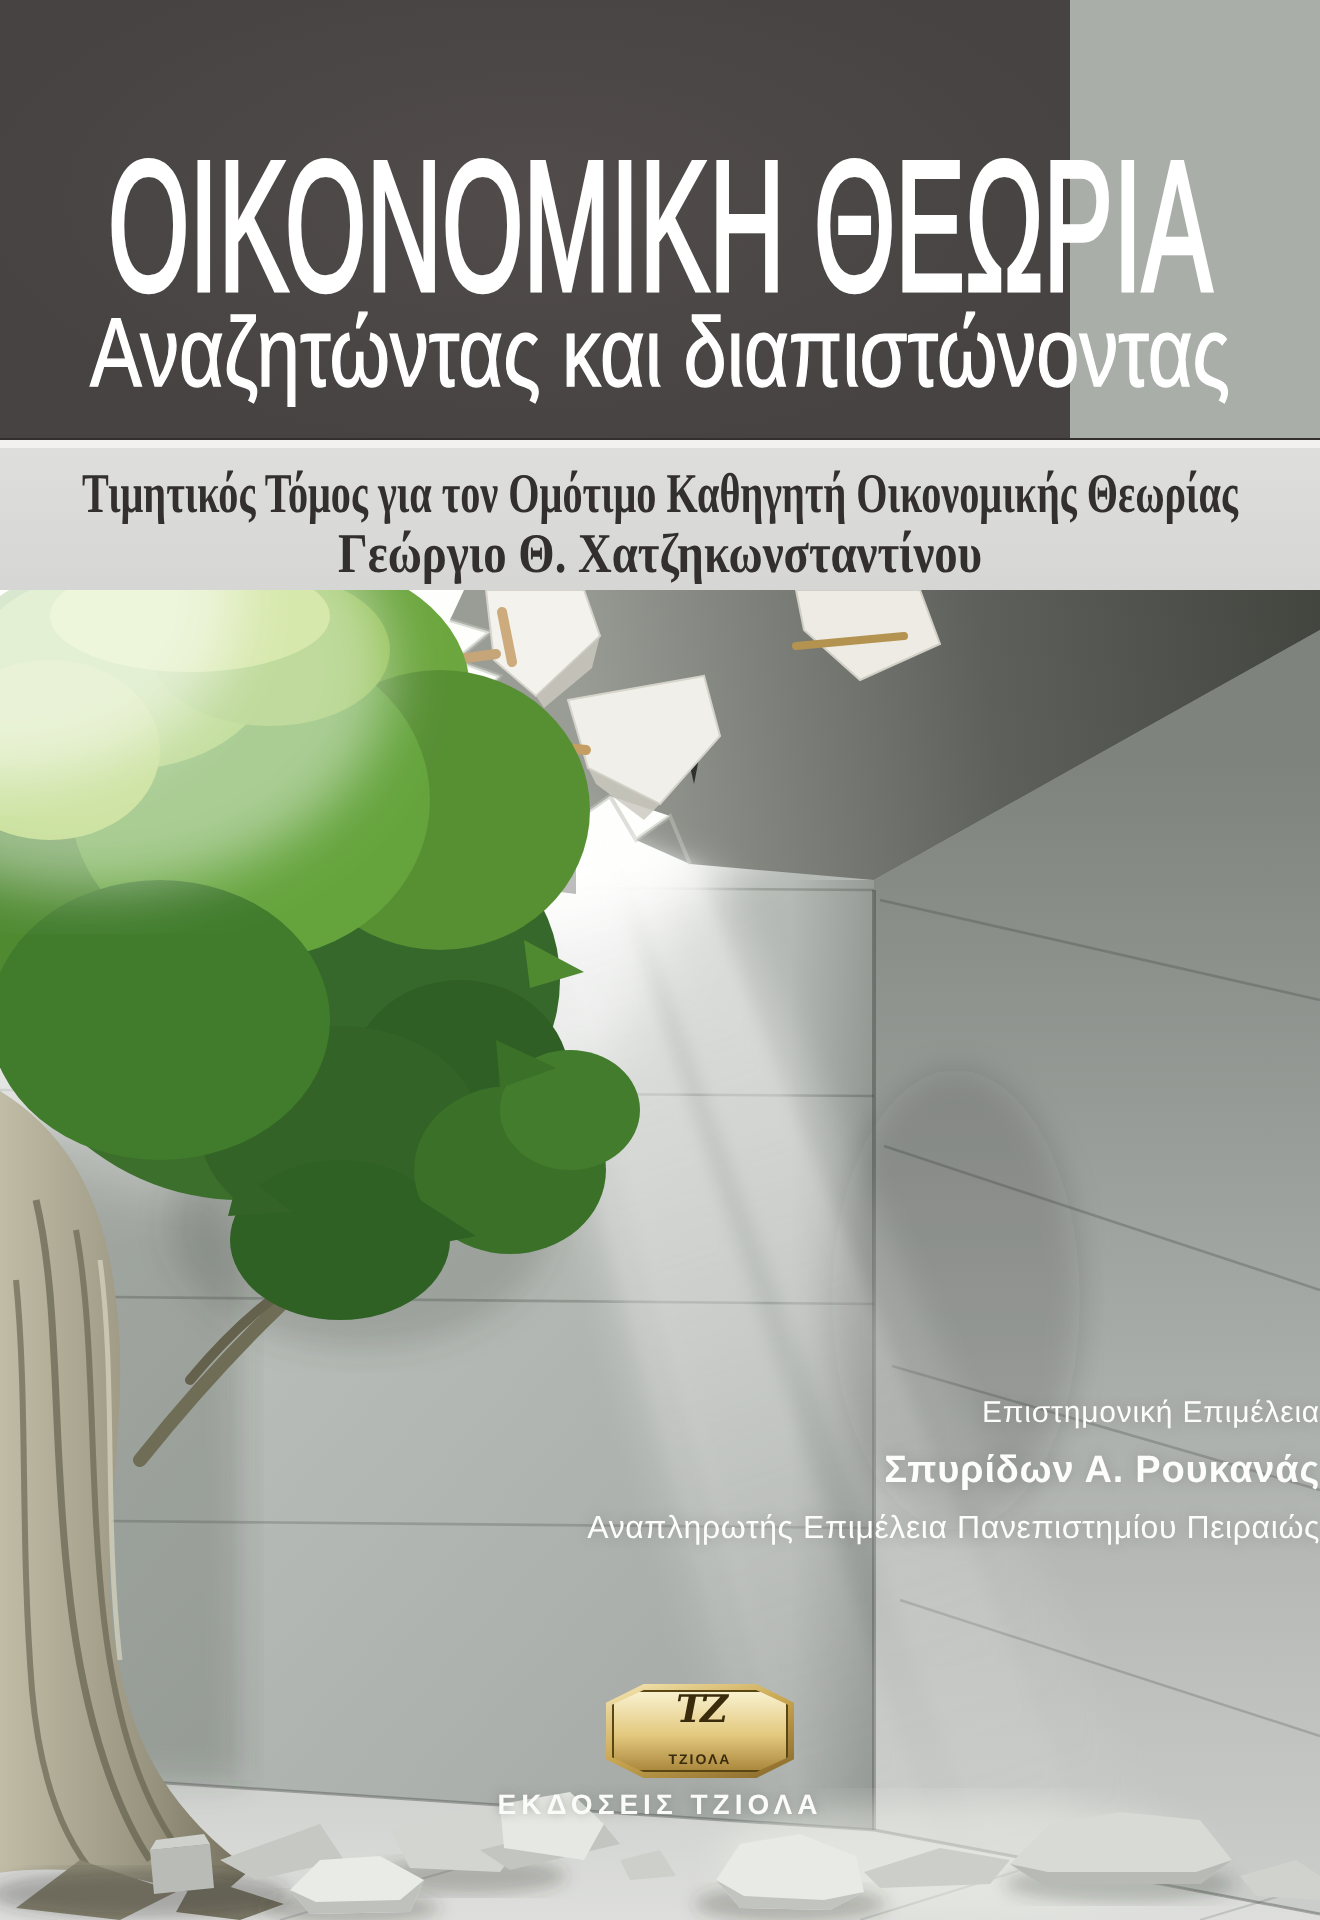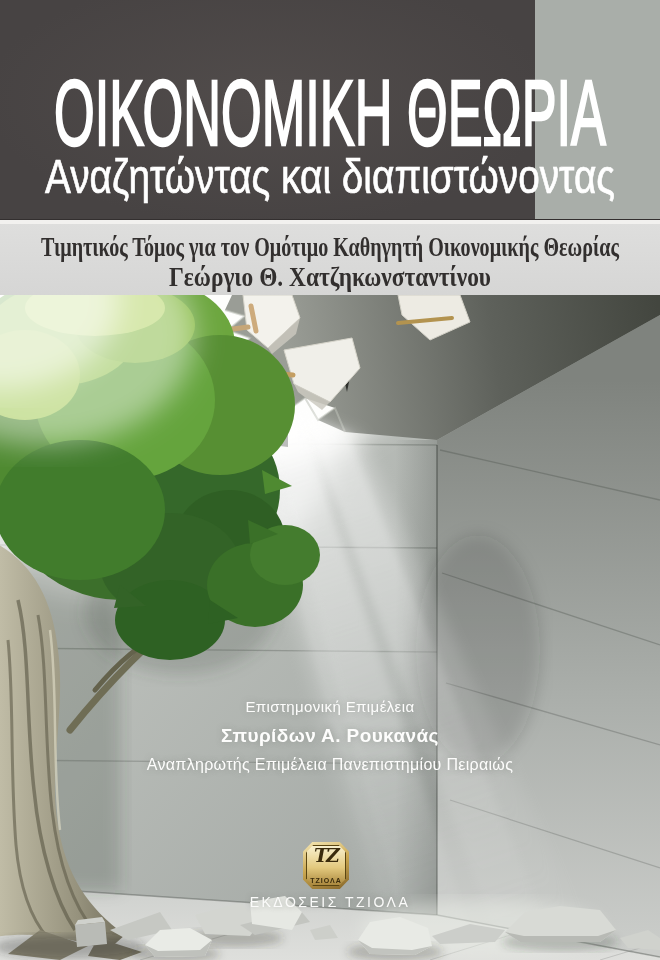--- a/index.html
+++ b/index.html
@@ -21,32 +21,33 @@
   .band-light{
     position:absolute;left:0;top:224px;width:660px;height:78px;
     background:linear-gradient(#dededd,#d5d5d4);
   }
   .band-dark svg,.band-light svg{display:block;}
   
   .photo{position:absolute;left:0;top:295px;width:660px;height:665px;}
   .photo svg{display:block;}
   
   .editor-block{
-    position:absolute;left:0;top:698px;width:660px;text-align:center;
+    position:absolute;left:0;top:698px;width:660px;text-align:right;
     color:#fdfdfc;text-shadow:0 0 6px rgba(120,125,118,.45);
   }
   .editor-heading{font-size:15px;font-weight:400;margin:0 0 10px 0;letter-spacing:.4px;}
   .editor-name{font-size:19px;font-weight:700;margin:0 0 9px 0;letter-spacing:.4px;}
   .editor-affiliation{font-size:16px;font-weight:400;margin:0;letter-spacing:.3px;}
   
   .badge{
-    position:absolute;left:303px;top:842px;width:46px;height:47px;
+    position:absolute;left:303px;top:842px;width:74px;height:47px;
     clip-path:polygon(20% 0,80% 0,100% 20%,100% 80%,80% 100%,20% 100%,0 80%,0 20%);
     background:linear-gradient(160deg,#f6e9b8 0%,#caa750 48%,#86662a 100%);
     filter:drop-shadow(0 2px 3px rgba(40,40,30,.5));
+    padding-left:20px;
   }
   .badge-inner{
     position:absolute;left:3px;top:3px;right:3px;bottom:3px;
     clip-path:polygon(18% 0,82% 0,100% 18%,100% 82%,82% 100%,18% 100%,0 82%,0 18%);
     background:linear-gradient(#f9f2d2 0%,#e3c97e 55%,#a8853b 100%);
   }
   .badge-border{
     position:absolute;left:3px;top:3px;right:3px;bottom:3px;
     border:1px solid #5a4613;
     clip-path:polygon(18% 0,82% 0,100% 18%,100% 82%,82% 100%,18% 100%,0 82%,0 18%);
@@ -57,21 +58,21 @@
     font-size:19px;font-weight:700;font-style:italic;
     letter-spacing:-2px;color:#3a2b0c;line-height:22px;
   }
   .badge-wordmark{
     position:absolute;left:0;bottom:5px;width:100%;text-align:center;
     font-family:Liberation Sans, sans-serif;
     font-size:7px;font-weight:700;letter-spacing:1px;color:#3a2b0c;
   }
   .imprint{
     position:absolute;left:0;top:894px;width:660px;text-align:center;
-    color:#fbfbfa;font-size:14px;font-weight:400;letter-spacing:2.5px;
+    color:#fbfbfa;font-size:14px;font-weight:700;letter-spacing:2.5px;
     text-shadow:0 0 5px rgba(110,115,108,.5);
   }
 </style>
 </head>
 <body>
 
 <div class="cover">
 
   <div class="band-dark">
     <svg width="660" height="219" viewBox="0 0 660 219">

